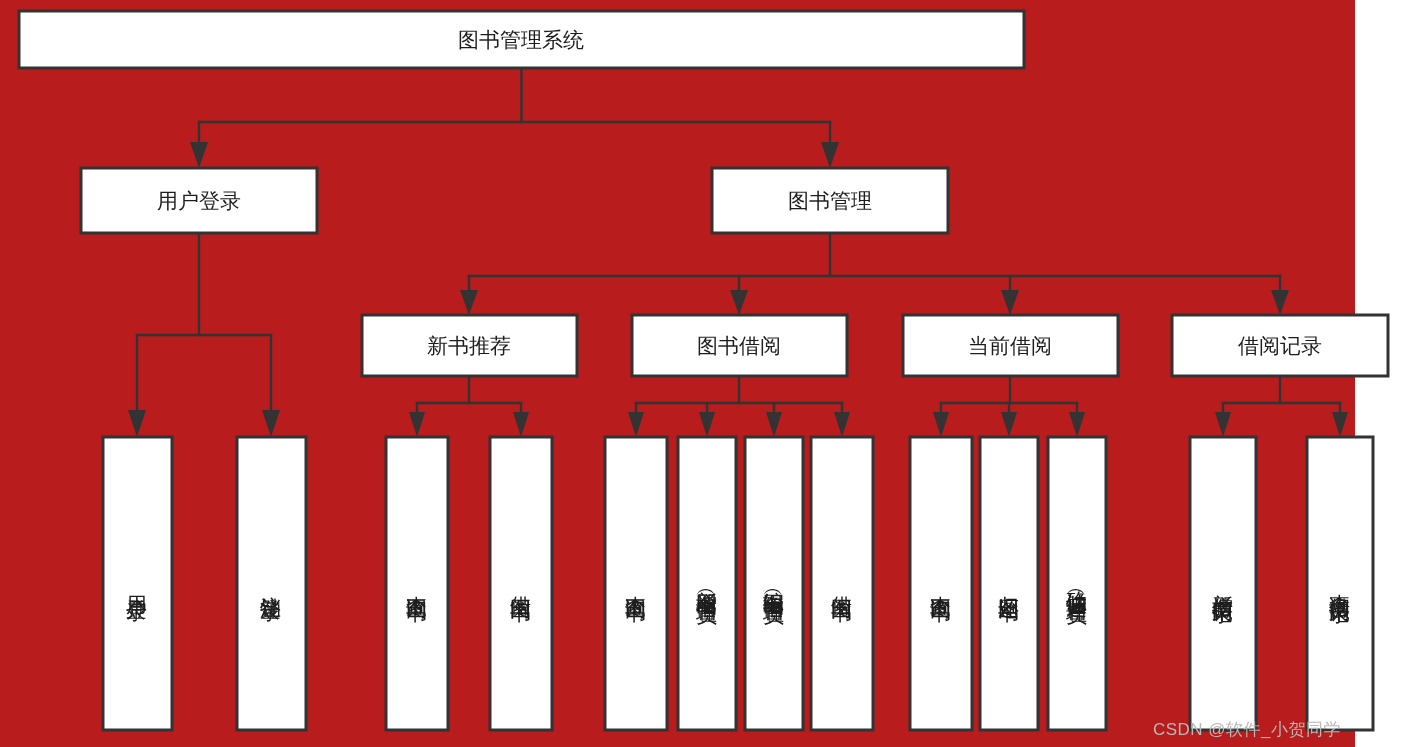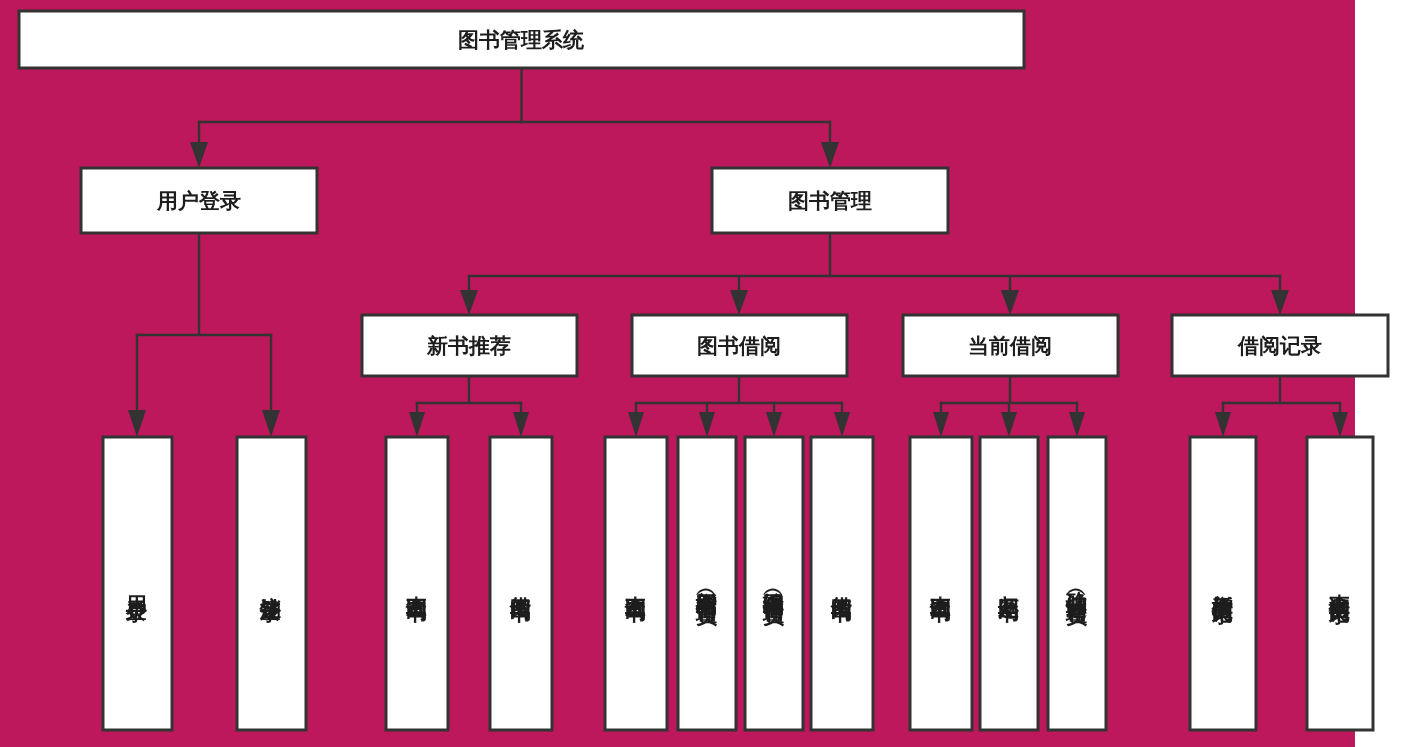--- a/index.html
+++ b/index.html
@@ -10,22 +10,21 @@
   body {
     width: 1405px;
     height: 747px;
     font-family: "Liberation Sans", sans-serif;
     overflow: hidden;
   }
   #diagram-root {
     position: relative;
     width: 1355px;
     height: 747px;
-    background: #be185d;
-    font-weight: bold;
+    background: #b91c1c;
   }
   svg.diagram {
     position: absolute;
     left: 0;
     top: 0;
     width: 1405px;
     height: 747px;
   }
   .node-rect {
     fill: #ffffff;
@@ -242,14 +241,15 @@
       <rect class="node-rect" x="1190" y="437" width="66" height="293"></rect>
       <text class="node-label-v" x="1223" y="583">新增借阅记录</text>
     </g>
     <g>
       <rect class="node-rect" x="1307" y="437" width="66" height="293"></rect>
       <text class="node-label-v" x="1340" y="583">查询借阅记录</text>
     </g>
 
   </svg>
 
+  <div class="watermark">CSDN @软件_小贺同学</div>
 
 </div>
 
 </body></html>

